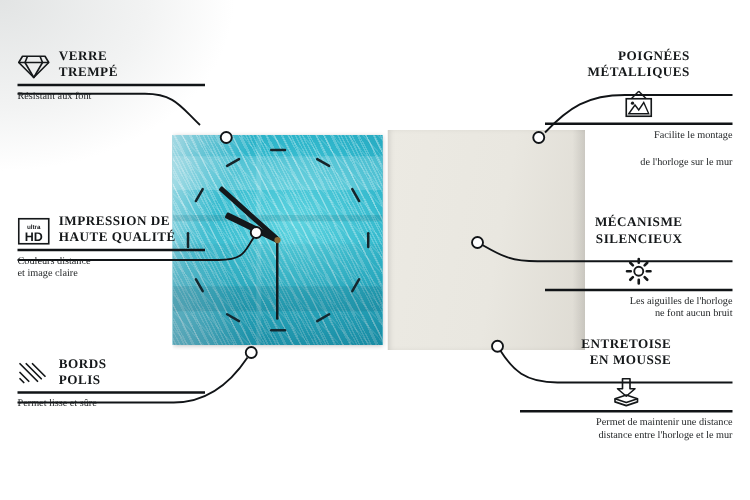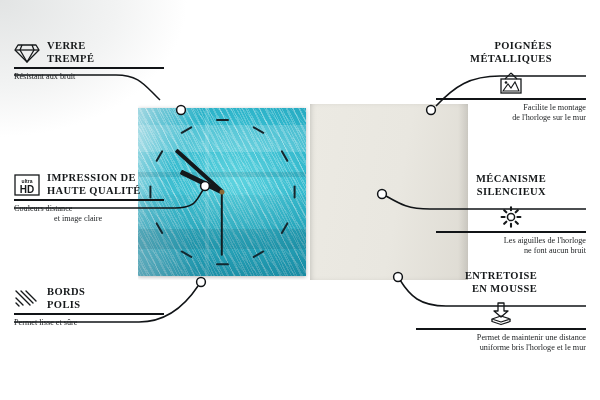--- a/index.html
+++ b/index.html
@@ -126,38 +126,38 @@
           <path d="M1,8 L25,8"></path>
             <path d="M8,3 L6,8 L13,20 L20,8 L18,3"></path>
         </g>
       </svg>
       <div>
         <div class="htxt">VERRE</div>
         <div class="htxt">TREMPÉ</div>
       </div>
     </div>
     <div class="rule"></div>
-    <div class="desc">Résistant aux bruit</div>
+    <div class="desc">Résistant aux font</div>
   </div>
 
   <div class="callout left" style="left:14px;top:172px;width:150px;">
     <div class="head">
       <svg class="ico" width="26" height="24" viewBox="0 0 26 24">
         <rect x="1" y="2" width="24" height="20" fill="none" stroke="#15181a" stroke-width="1.3"></rect>
         <text x="13" y="10" font-family="Liberation Sans, sans-serif" font-size="5" font-weight="bold" fill="#15181a" text-anchor="middle">ultra</text>
         <text x="13" y="19.5" font-family="Liberation Sans, sans-serif" font-size="10" font-weight="bold" fill="#15181a" text-anchor="middle">HD</text>
       </svg>
       <div>
         <div class="htxt">IMPRESSION DE</div>
         <div class="htxt">HAUTE QUALITÉ</div>
       </div>
     </div>
     <div class="rule"></div>
     <div class="desc">Couleurs distance</div>
-    <div class="desc" style="margin-top:0;margin-left:40px;">et image claire</div>
+    <div class="desc" style="margin-top:0;">et image claire</div>
   </div>
 
   <div class="callout left" style="left:14px;top:286px;width:150px;">
     <div class="head">
       <svg class="ico" width="26" height="22" viewBox="0 0 26 22">
         <g stroke="#15181a" stroke-width="1.4" stroke-linecap="round">
           <path d="M2,3 L16,17"></path>
             <path d="M7,3 L19,15"></path>
             <path d="M12,3 L22,13"></path>
           <path d="M2,10 L9,17"></path>
@@ -182,21 +182,21 @@
       <svg class="ico" width="26" height="24" viewBox="0 0 26 24">
         <path d="M13,1 L7,7" fill="none" stroke="#15181a" stroke-width="1.2"></path>
         <path d="M13,1 L19,7" fill="none" stroke="#15181a" stroke-width="1.2"></path>
         <rect x="3" y="7" width="20" height="14" fill="none" stroke="#15181a" stroke-width="1.3"></rect>
         <path d="M5,19 L10,12 L13,16 L17,10 L21,19 Z" fill="none" stroke="#15181a" stroke-width="1.1"></path>
         <circle cx="8" cy="10.5" r="1.3" fill="#15181a"></circle>
       </svg>
     </div>
     <div class="rule"></div>
     <div class="desc">Facilite le montage</div>
-    <div class="desc" style="margin-top:0;">de l'horloge sur le mur</div>
+    <div class="desc" style="margin-top:12px;">de l'horloge sur le mur</div>
   </div>
 
   <div class="callout right" style="left:436px;top:173px;width:150px;">
     <div class="head">
       <div style="flex:1;">
         <div class="htxt" style="text-align:center;">MÉCANISME</div>
         <div class="htxt" style="text-align:right;">SILENCIEUX</div>
       </div>
       <svg class="ico" width="26" height="24" viewBox="0 0 26 24">
         <g fill="none" stroke="#15181a" stroke-width="1.5">
@@ -221,16 +221,16 @@
       <svg class="ico" width="26" height="24" viewBox="0 0 26 24">
         <g fill="none" stroke="#15181a" stroke-width="1.3" stroke-linejoin="round">
           <path d="M10,1 L16,1 L16,9 L20,9 L13,15 L6,9 L10,9 Z"></path>
           <path d="M4,17 L13,14 L22,17 L13,20 Z"></path>
           <path d="M4,17 L4,19.5 L13,22.5 L22,19.5 L22,17"></path>
         </g>
       </svg>
     </div>
     <div class="rule"></div>
     <div class="desc">Permet de maintenir une distance</div>
-    <div class="desc" style="margin-top:0;">uniforme bris l'horloge et le mur</div>
+    <div class="desc" style="margin-top:0;">distance entre l'horloge et le mur</div>
   </div>
 
 </div>
 
 </body></html>

